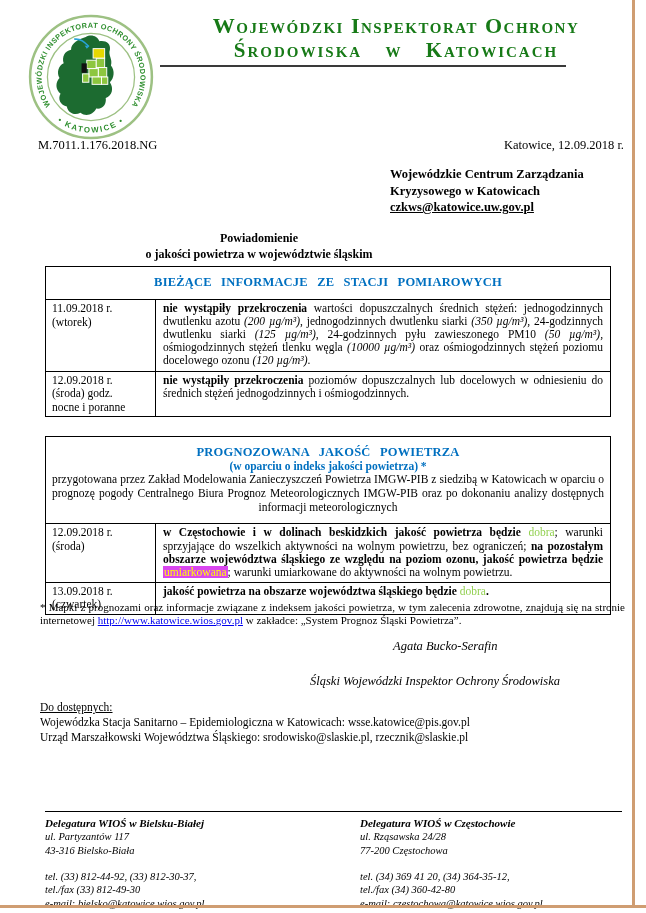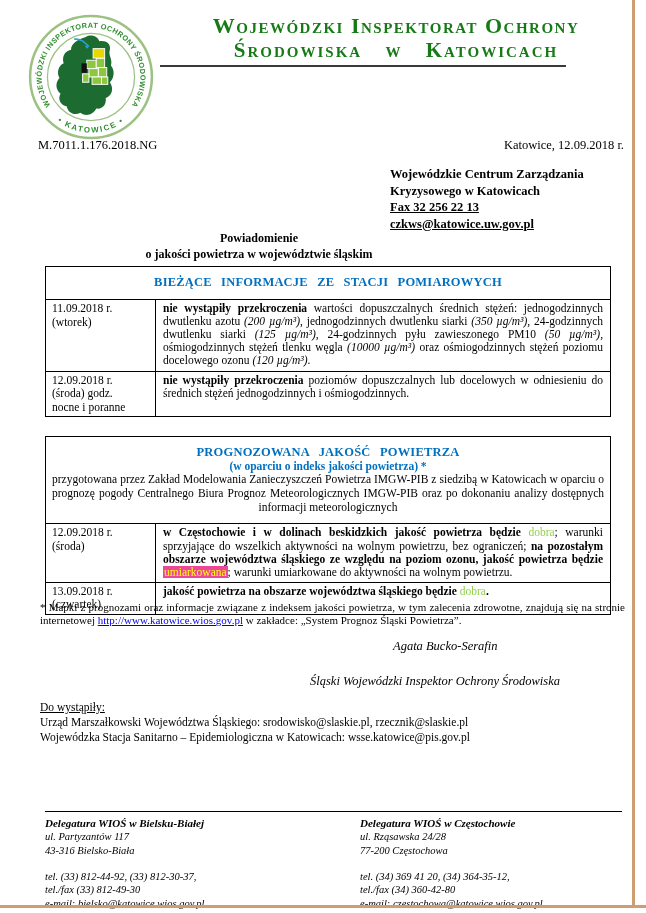--- a/index.html
+++ b/index.html
@@ -36,21 +36,21 @@
   .t2{position:absolute;top:436px;left:45px;}
   td.thead{padding:8px 6px 9px 6px;text-align:center;}
   .blue-h{color:#0070c0;font-weight:bold;font-size:12.5px;word-spacing:6px;letter-spacing:.2px;}
   .blue-sub{color:#0070c0;font-weight:bold;font-size:11.5px;}
   .t2desc{font-size:11.5px;line-height:1.2;text-align:justify;text-align-last:center;margin-top:1px;}
   td.date{width:100px;padding:2px 3px 2px 6px;white-space:pre-line;line-height:1.18;}
   td.cnt{padding:2px 7px 3px 7px;text-align:justify;line-height:1.14;}
   .sg-b{font-weight:bold;}
   .sg-i{font-style:italic;}
   .sg-good{color:#92d050;}
-  .sg-moderate{color:#ffff00;background:#ec4899;padding:0 1px;}
+  .sg-moderate{color:#ffff00;background:#d946ef;padding:0 1px;}
   .sg-link{color:#0000ee;text-decoration:underline;}
 
   .footnote{position:absolute;top:601px;left:40px;width:585px;font-size:11px;line-height:1.22;text-align:justify;}
   .signature{position:absolute;top:639px;left:393px;font-style:italic;font-size:12.5px;}
   .inspector{position:absolute;top:674px;left:310px;font-style:italic;font-size:12.5px;}
 
   .notice{position:absolute;top:700px;left:40px;font-size:11.5px;line-height:1.32;}
   .notice .hd{text-decoration:underline;}
 
   .footer{position:absolute;top:811px;left:45px;width:577px;border-top:1.5px solid #000;padding-top:4px;display:flex;font-size:10.5px;line-height:1.28;}
@@ -105,21 +105,20 @@
   </div>
 
   <div class="refline">
     <span>M.7011.1.176.2018.NG</span>
     <span>Katowice, 12.09.2018 r.</span>
   </div>
 
   <div class="recipient">
     <div>Wojewódzkie Centrum Zarządzania</div>
     <div>Kryzysowego w Katowicach</div>
-    <div class="u">Fax 32 256 22 13</div>
     <div class="u">czkws@katowice.uw.gov.pl</div>
   </div>
 
   <div class="doctitle">
     <div>Powiadomienie</div>
     <div>o jakości powietrza w województwie śląskim</div>
   </div>
 
   <table class="doc t1">
     <tbody>
@@ -163,23 +162,23 @@
       </tr>
     </tbody>
   </table>
 
   <div class="footnote"><span>* Mapki z prognozami oraz informacje związane z indeksem jakości powietrza, w tym zalecenia zdrowotne, znajdują się na stronie internetowej </span><span class="sg-link">http://www.katowice.wios.gov.pl</span><span> w zakładce: „System Prognoz Śląski Powietrza”.</span></div>
 
   <div class="signature">Agata Bucko-Serafin</div>
   <div class="inspector">Śląski Wojewódzki Inspektor Ochrony Środowiska</div>
 
   <div class="notice">
-    <div class="hd">Do wystąpiły:</div>
+    <div class="hd">Do dostępnych:</div>
+    <div>Wojewódzka Stacja Sanitarno – Epidemiologiczna w Katowicach: wsse.katowice@pis.gov.pl</div>
     <div>Urząd Marszałkowski Województwa Śląskiego: srodowisko@slaskie.pl, rzecznik@slaskie.pl</div>
-    <div>Wojewódzka Stacja Sanitarno – Epidemiologiczna w Katowicach: wsse.katowice@pis.gov.pl</div>
   </div>
 
   <div class="footer">
     <div class="fcol">
       <div class="fname">Delegatura WIOŚ w Bielsku-Białej</div>
       <div>ul. Partyzantów 117</div>
       <div>43-316 Bielsko-Biała</div>
       <div class="fphones">
         <div>tel. (33) 812-44-92, (33) 812-30-37,</div>
         <div>tel./fax (33) 812-49-30</div>

